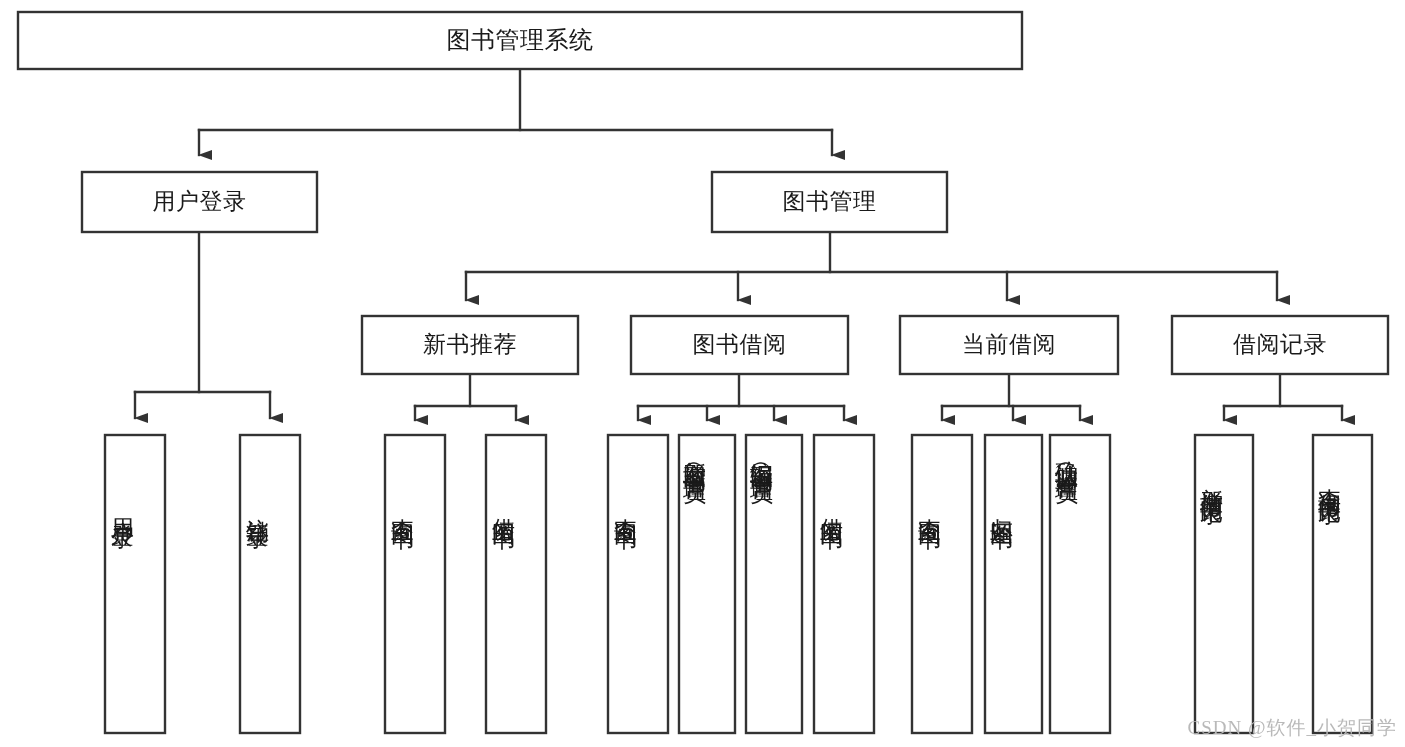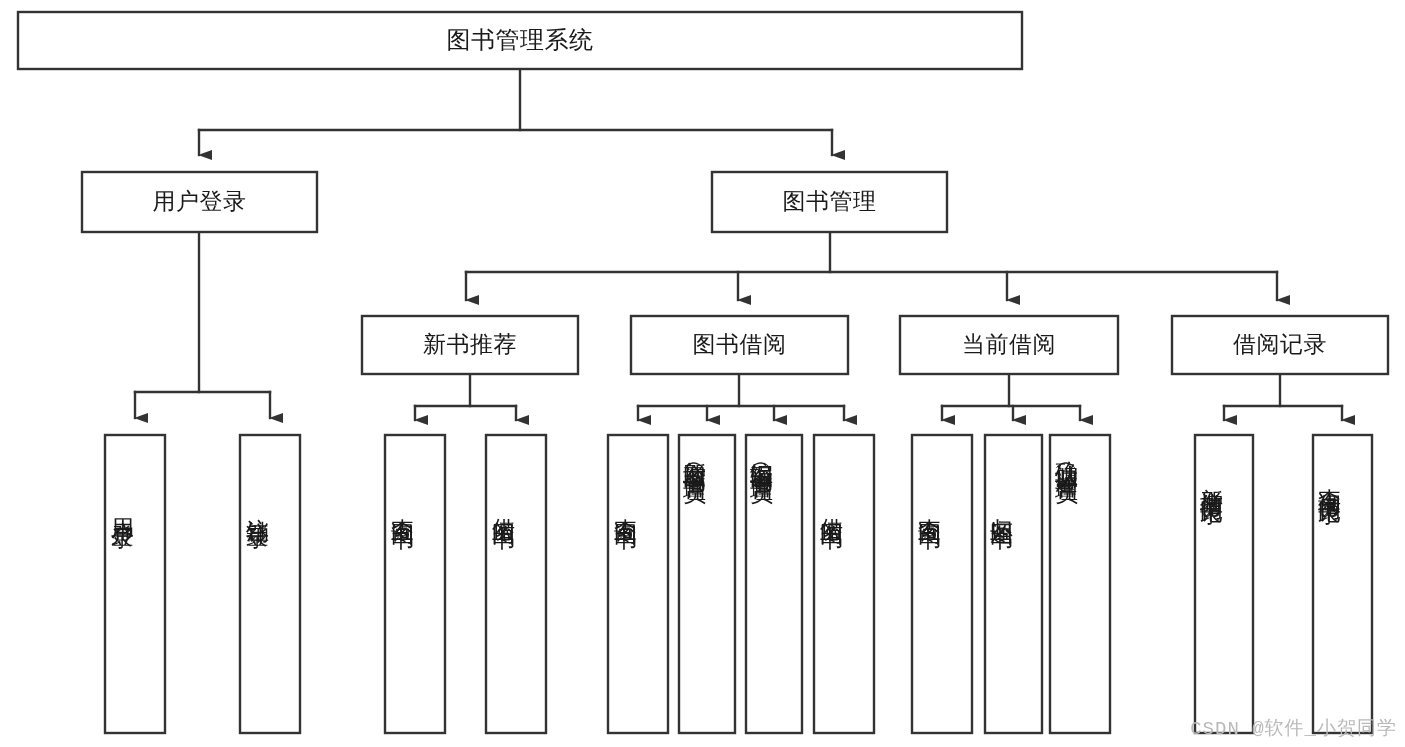--- a/index.html
+++ b/index.html
@@ -64,21 +64,21 @@
     letter-spacing: 3px;
     line-height: 1;
     white-space: nowrap;
     text-align: start;
     pointer-events: none;
   }
   .watermark {
     position: absolute;
     right: 8px;
     bottom: 6px;
-    font-family: Liberation Mono, monospace;
+    font-family: Liberation Serif, serif;
     font-size: 19px;
     color: #b9b9b9;
     letter-spacing: 1px;
     white-space: nowrap;
   }
 </style>
 </head>
 <body>
 
 <div id="diagram-root">

